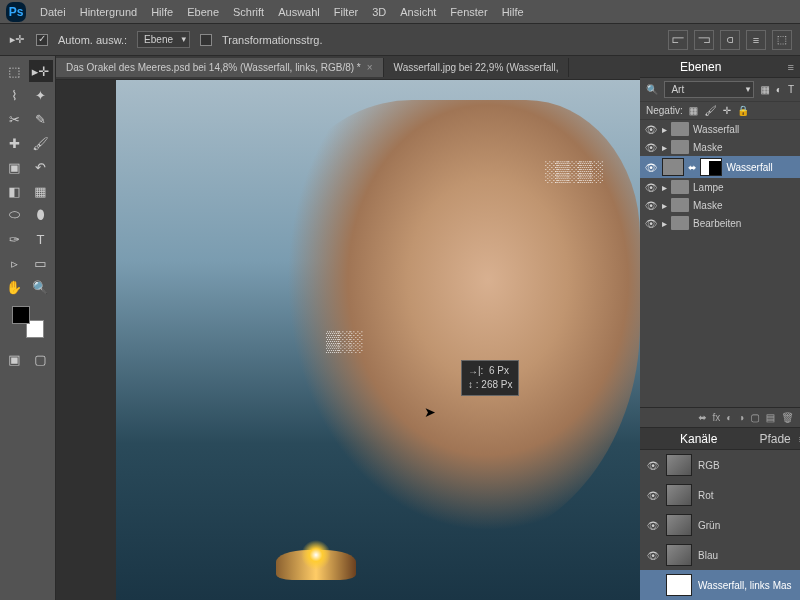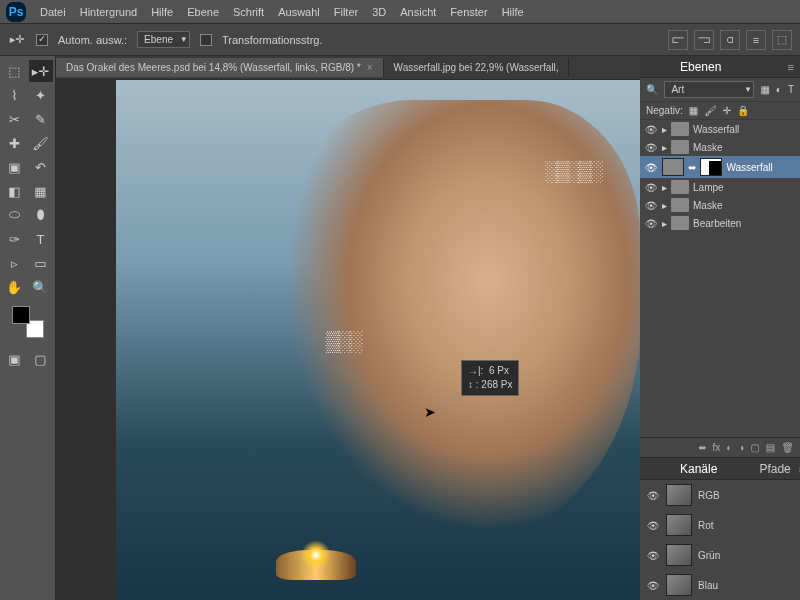--- a/index.html
+++ b/index.html
@@ -252,15 +252,20 @@
       <div class="channel-row">
           <span class="eye">👁</span>
           <div class="ch-thumb"></div>
           <span>Grün</span>
         </div>
       <div class="channel-row">
           <span class="eye">👁</span>
           <div class="ch-thumb"></div>
           <span>Blau</span>
         </div>
+      <div class="channel-row" style="background:#5a7aa0;color:#fff">
+          <span class="eye"></span>
+          <div class="ch-thumb" style="background:#fff"></div>
+          <span>Wasserfall, links Mas</span>
+        </div>
     </div>
   </div>
 </div>
 
 </body></html>

